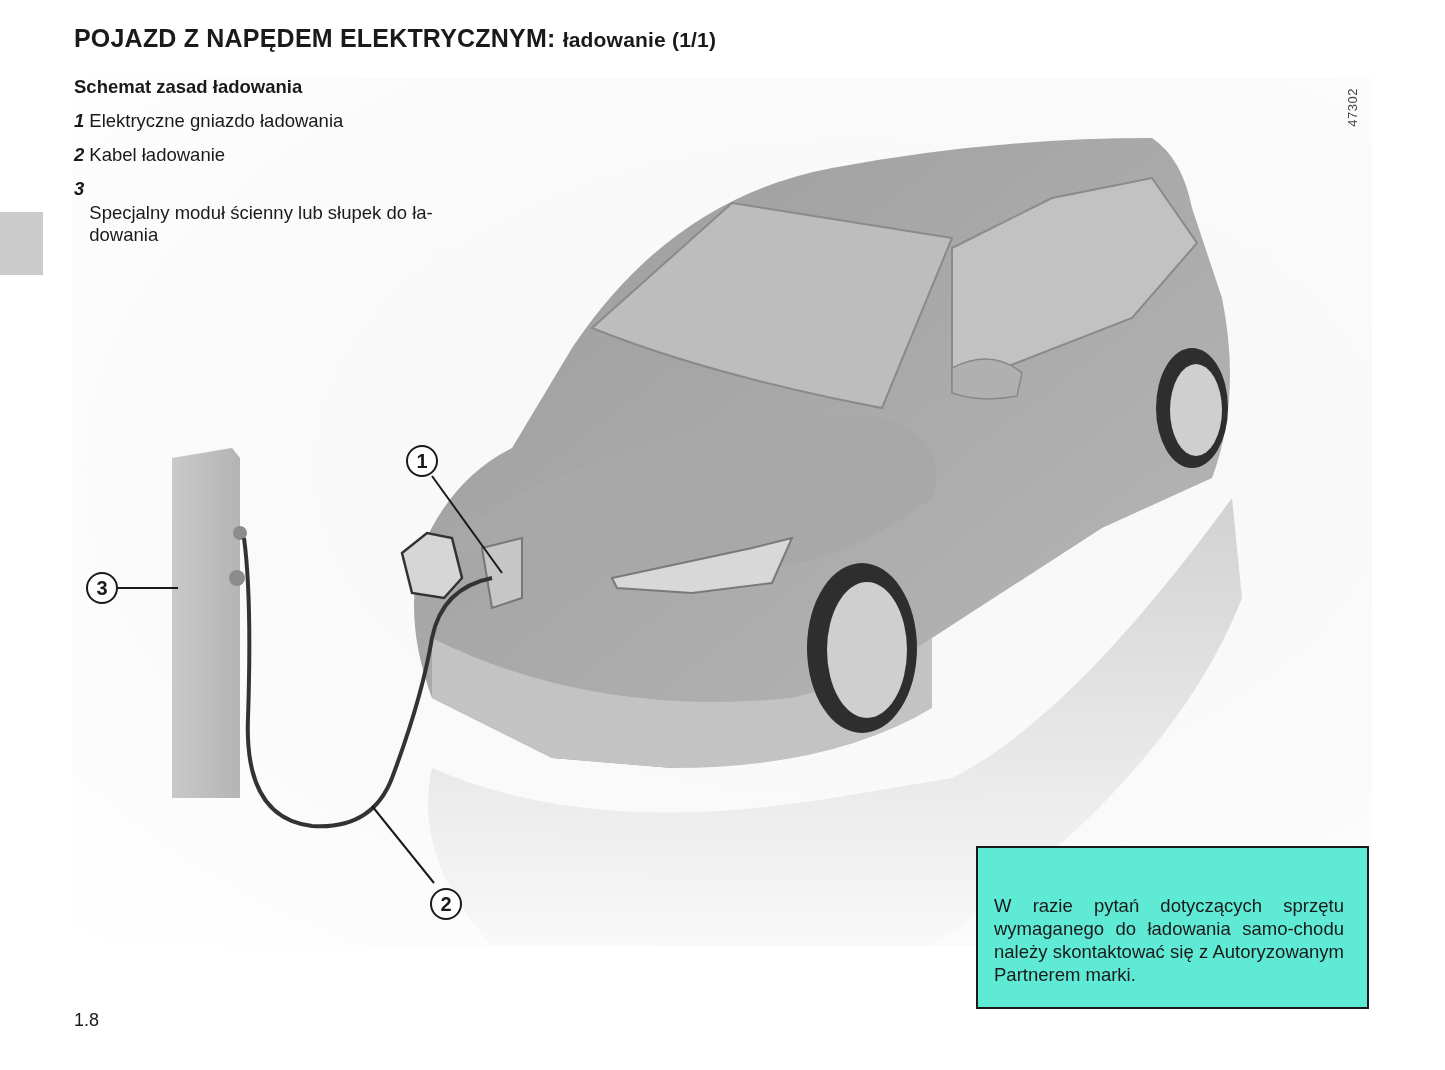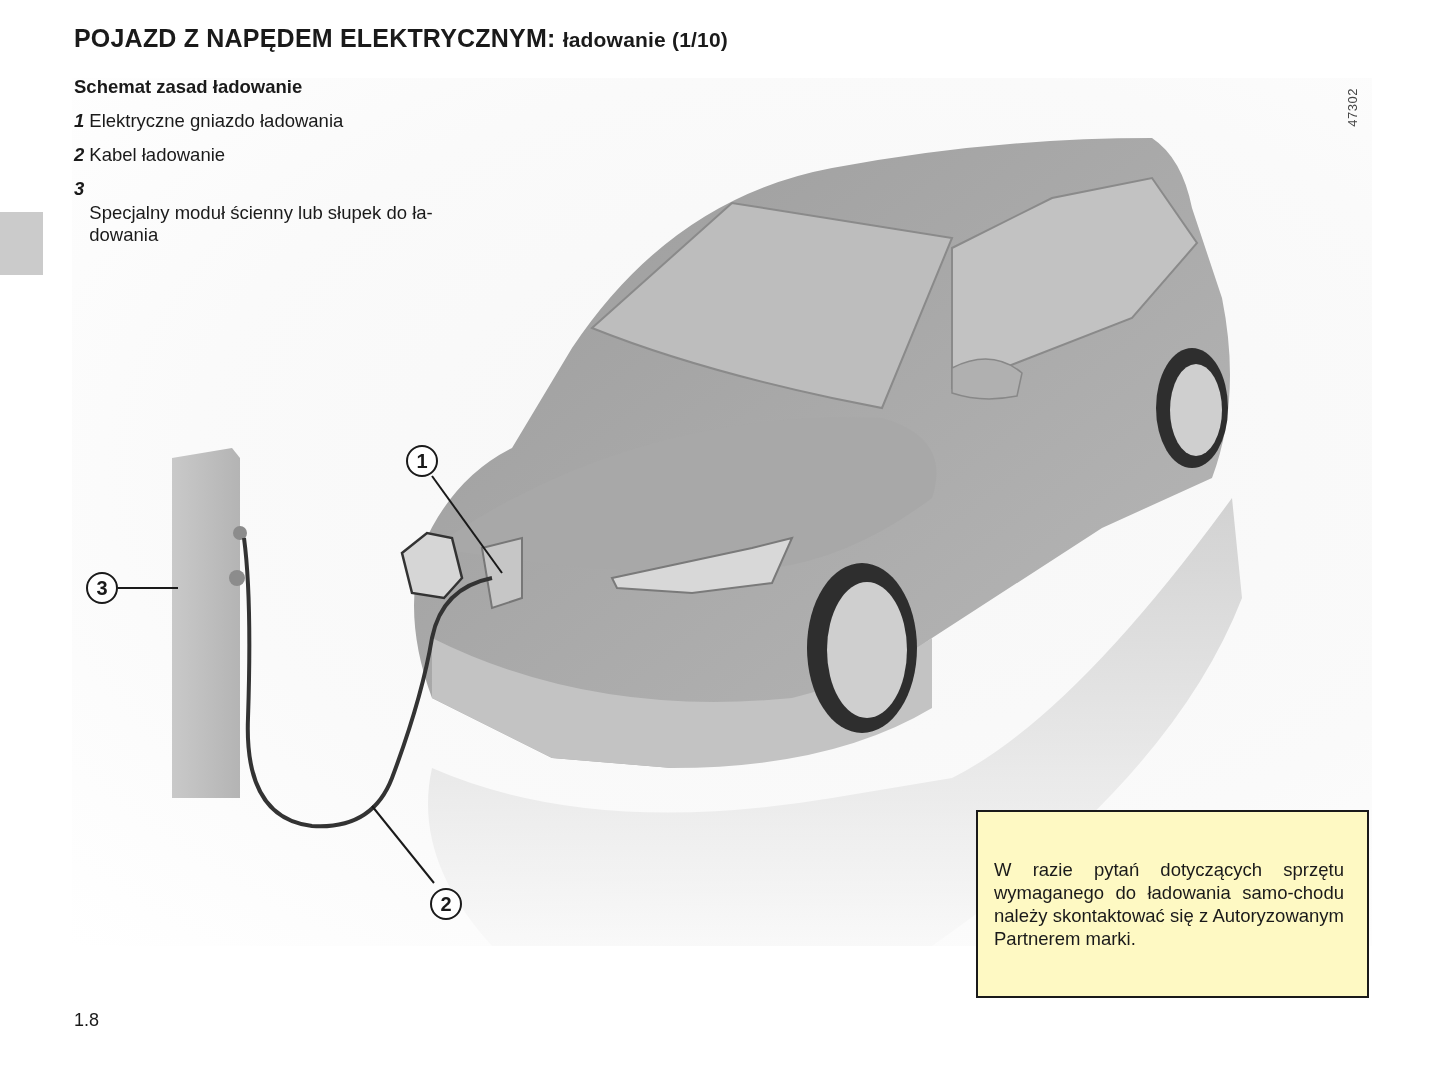--- a/index.html
+++ b/index.html
@@ -38,37 +38,37 @@
       font-size: 13px; color: #444;
       writing-mode: vertical-rl; transform: rotate(180deg);
       letter-spacing: 0.5px;
     }
     .callout {
       position: absolute; width: 28px; height: 28px; border: 2px solid #1a1a1a;
       border-radius: 50%; background: #fff;
       font-weight: bold; font-size: 20px; text-align: center; line-height: 28px;
     }
     .note-box {
-      position: absolute; left: 976px; top: 810px; width: 393px; height: 188px;
-      border: 2px solid #1a1a1a; background: #fef9c3; box-sizing: border-box;
+      position: absolute; left: 976px; top: 846px; width: 393px; height: 163px;
+      border: 2px solid #1a1a1a; background: #5eead4; box-sizing: border-box;
     }
     .note-box p {
       position: absolute; left: 16px; top: 46px; width: 350px; margin: 0;
       font-size: 18.5px; line-height: 23px; text-align: justify;
     }
     .page-number {
       position: absolute; left: 74px; top: 1010px; font-size: 18px;
     }
   </style>
 </head>
 <body>
 
 <div class="page-title">
   <span>POJAZD Z NAPĘDEM ELEKTRYCZNYM:</span>
-  <span class="sub">ładowanie (1/10)</span>
+  <span class="sub">ładowanie (1/1)</span>
 </div>
 
 <div class="tab-marker"></div>
 
 <div class="figure">
   <svg width="1300" height="868" viewBox="0 0 1300 868">
     <defs>
       <linearGradient id="bodyG" x1="0" y1="0" x2="1" y2="1">
         <stop offset="0" stop-color="#9c9c9c"></stop>
         <stop offset="1" stop-color="#b8b8b8"></stop>
@@ -115,21 +115,21 @@
 
     <path d="M172 460 Q180 520 176 640 Q172 740 240 748 Q300 752 320 700 Q350 620 360 560 Q370 510 420 500" fill="none" stroke="#333" stroke-width="4"></path>
 
     <line x1="360" y1="398" x2="430" y2="495" stroke="#1a1a1a" stroke-width="2"></line>
     <line x1="300" y1="728" x2="362" y2="805" stroke="#1a1a1a" stroke-width="2"></line>
     <line x1="46" y1="510" x2="106" y2="510" stroke="#1a1a1a" stroke-width="2"></line>
   </svg>
 </div>
 
 <div class="legend">
-  <div class="heading">Schemat zasad ładowanie</div>
+  <div class="heading">Schemat zasad ładowania</div>
   <div class="item">
     <span class="num">1</span>
     <span class="txt">Elektryczne gniazdo ładowania</span>
   </div>
   <div class="item">
     <span class="num">2</span>
     <span class="txt">Kabel ładowanie</span>
   </div>
   <div class="item wrap">
     <span class="num">3</span>

